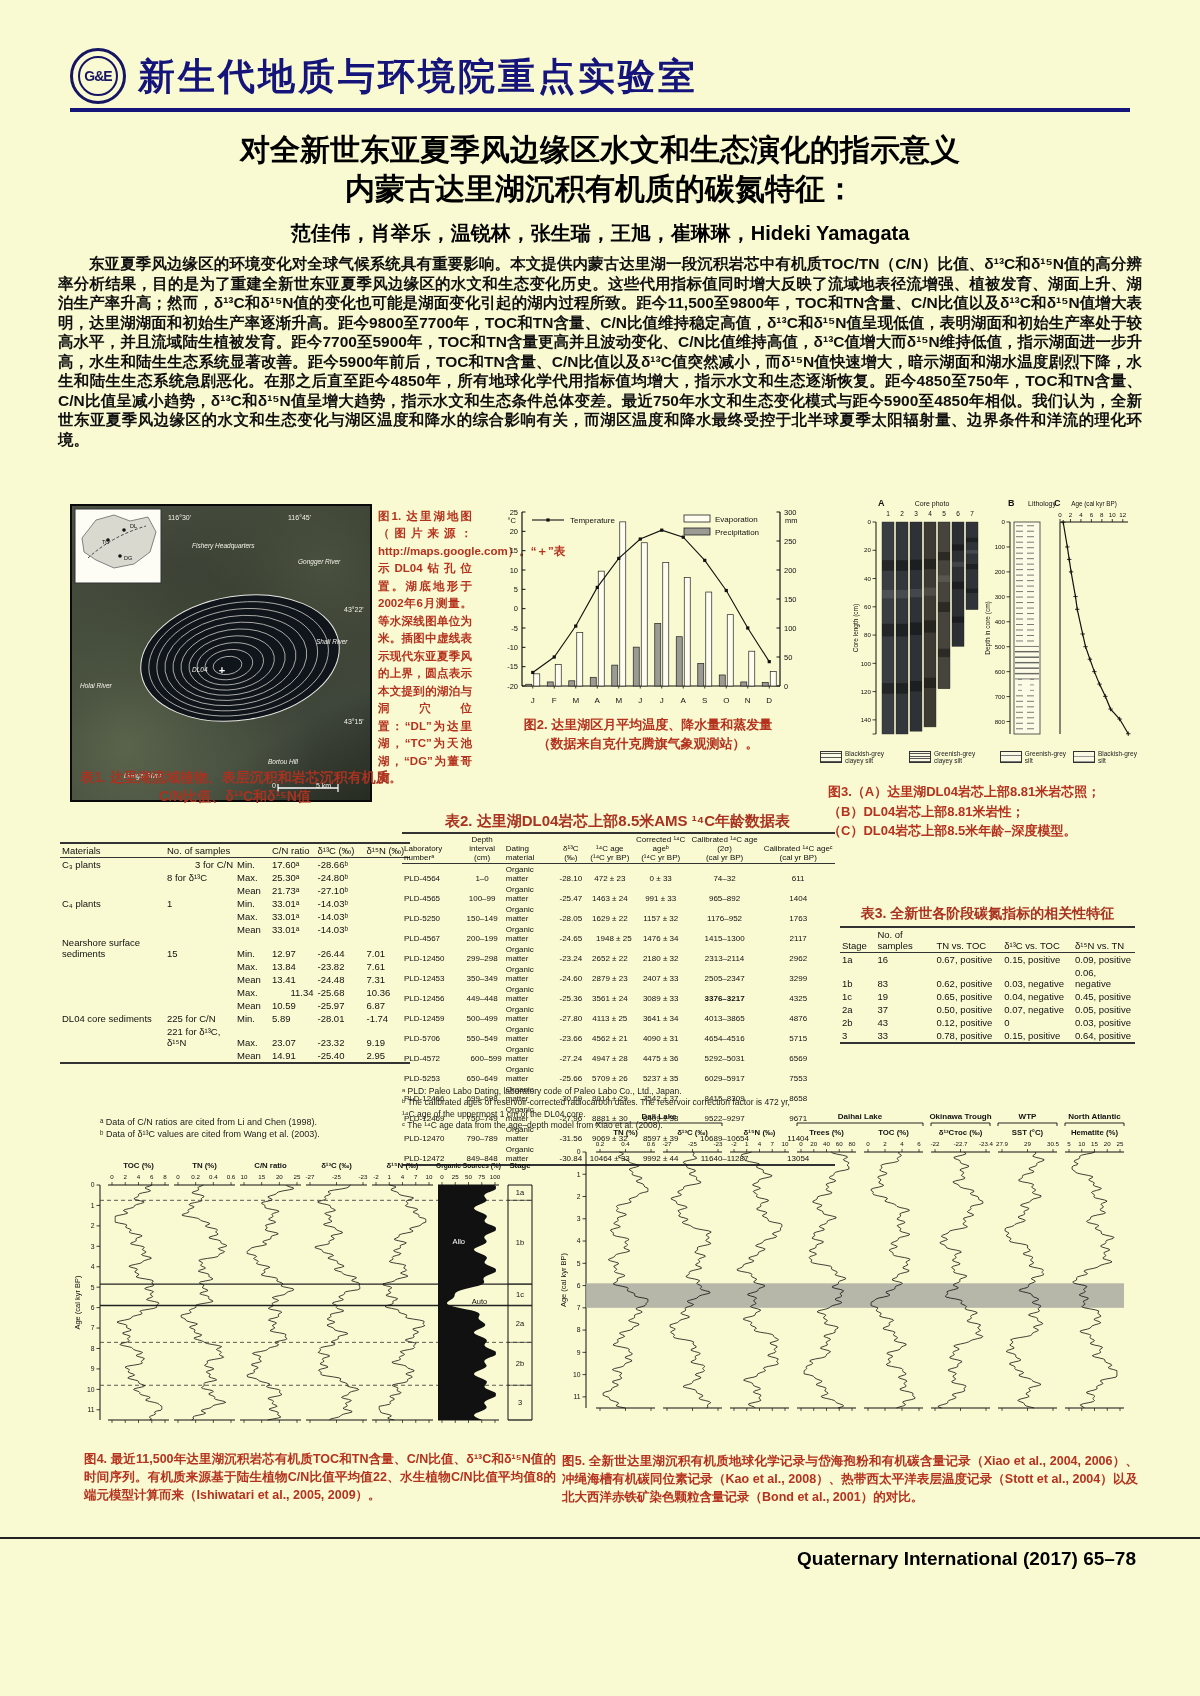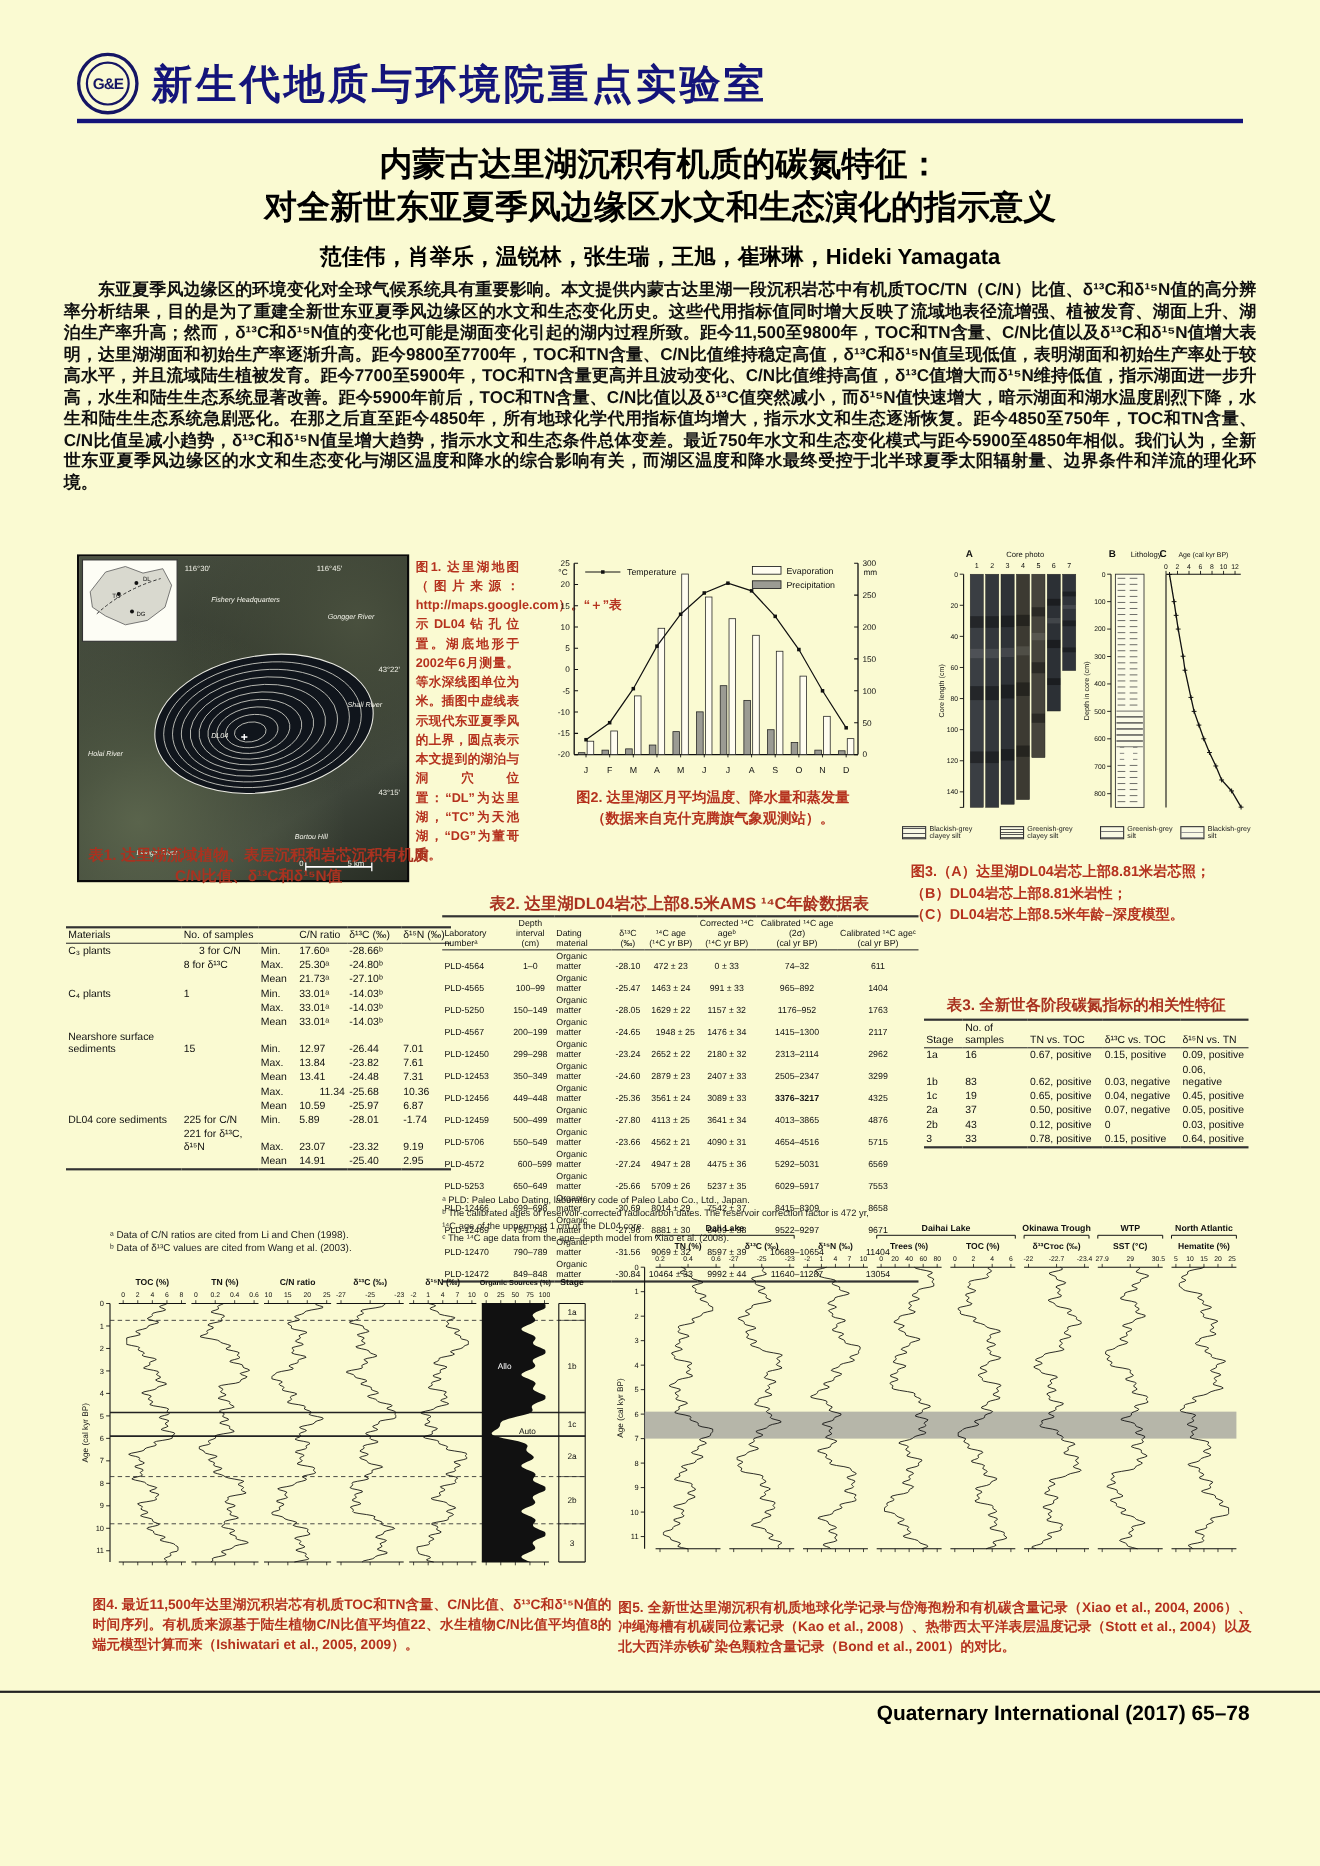--- a/index.html
+++ b/index.html
@@ -67,22 +67,22 @@
 </head>
 <body>
 
 <div class="abs logo">
   <div class="logo-inner">G&amp;E</div>
 </div>
 <div class="abs lab-title">新生代地质与环境院重点实验室</div>
 <div class="abs head-rule"></div>
 
 <div class="abs main-title">
+  <div>对全新世东亚夏季风边缘区水文和生态演化的指示意义</div>
   <div>内蒙古达里湖沉积有机质的碳氮特征：</div>
-  <div>对全新世东亚夏季风边缘区水文和生态演化的指示意义</div>
 </div>
 <div class="abs authors">范佳伟，肖举乐，温锐林，张生瑞，王旭，崔琳琳，Hideki Yamagata</div>
 <div class="abs abstract">东亚夏季风边缘区的环境变化对全球气候系统具有重要影响。本文提供内蒙古达里湖一段沉积岩芯中有机质TOC/TN（C/N）比值、δ¹³C和δ¹⁵N值的高分辨率分析结果，目的是为了重建全新世东亚夏季风边缘区的水文和生态变化历史。这些代用指标值同时增大反映了流域地表径流增强、植被发育、湖面上升、湖泊生产率升高；然而，δ¹³C和δ¹⁵N值的变化也可能是湖面变化引起的湖内过程所致。距今11,500至9800年，TOC和TN含量、C/N比值以及δ¹³C和δ¹⁵N值增大表明，达里湖湖面和初始生产率逐渐升高。距今9800至7700年，TOC和TN含量、C/N比值维持稳定高值，δ¹³C和δ¹⁵N值呈现低值，表明湖面和初始生产率处于较高水平，并且流域陆生植被发育。距今7700至5900年，TOC和TN含量更高并且波动变化、C/N比值维持高值，δ¹³C值增大而δ¹⁵N维持低值，指示湖面进一步升高，水生和陆生生态系统显著改善。距今5900年前后，TOC和TN含量、C/N比值以及δ¹³C值突然减小，而δ¹⁵N值快速增大，暗示湖面和湖水温度剧烈下降，水生和陆生生态系统急剧恶化。在那之后直至距今4850年，所有地球化学代用指标值均增大，指示水文和生态逐渐恢复。距今4850至750年，TOC和TN含量、C/N比值呈减小趋势，δ¹³C和δ¹⁵N值呈增大趋势，指示水文和生态条件总体变差。最近750年水文和生态变化模式与距今5900至4850年相似。我们认为，全新世东亚夏季风边缘区的水文和生态变化与湖区温度和降水的综合影响有关，而湖区温度和降水最终受控于北半球夏季太阳辐射量、边界条件和洋流的理化环境。</div>
 
 <div class="abs fig1" id="fig1"><svg width="298" height="294">
       <ellipse cx="168" cy="152" rx="100" ry="62" fill="#10151c" stroke="#e8e8e0" stroke-width="1" transform="rotate(-9 168 152)"></ellipse>
       <ellipse cx="166.5" cy="152.6" rx="90.5" ry="56.11" fill="none" stroke="#dcdcd2" stroke-width="0.7" transform="rotate(-9 168 152)"></ellipse>
       <ellipse cx="165" cy="153.2" rx="81" ry="50.220000000000006" fill="none" stroke="#dcdcd2" stroke-width="0.7" transform="rotate(-9 168 152)"></ellipse>
       <ellipse cx="163.5" cy="153.8" rx="71.5" ry="44.33" fill="none" stroke="#dcdcd2" stroke-width="0.7" transform="rotate(-9 168 152)"></ellipse>
       <ellipse cx="162" cy="154.4" rx="62" ry="38.44" fill="none" stroke="#dcdcd2" stroke-width="0.7" transform="rotate(-9 168 152)"></ellipse>
@@ -472,21 +472,21 @@
           <th style="text-align: left;">No. of samples</th>
           <th style="text-align: left;"></th>
           <th style="text-align: left;">C/N ratio</th>
           <th style="text-align: left;">δ¹³C (‰)</th>
           <th style="text-align: left;">δ¹⁵N (‰)</th>
         </tr>
       </thead>
       <tbody>
         <tr>
           <td style="text-align: left;">C₃ plants</td>
-          <td style="text-align: center;">3 for C/N</td>
+          <td style="text-align: right;">3 for C/N</td>
           <td style="text-align: left;">Min.</td>
           <td style="text-align: left;">17.60ᵃ</td>
           <td style="text-align: left;">-28.66ᵇ</td>
           <td style="text-align: left;"></td>
         </tr>
         <tr>
           <td style="text-align: left;"></td>
           <td style="text-align: left;">8 for δ¹³C</td>
           <td style="text-align: left;">Max.</td>
           <td style="text-align: left;">25.30ᵃ</td>

